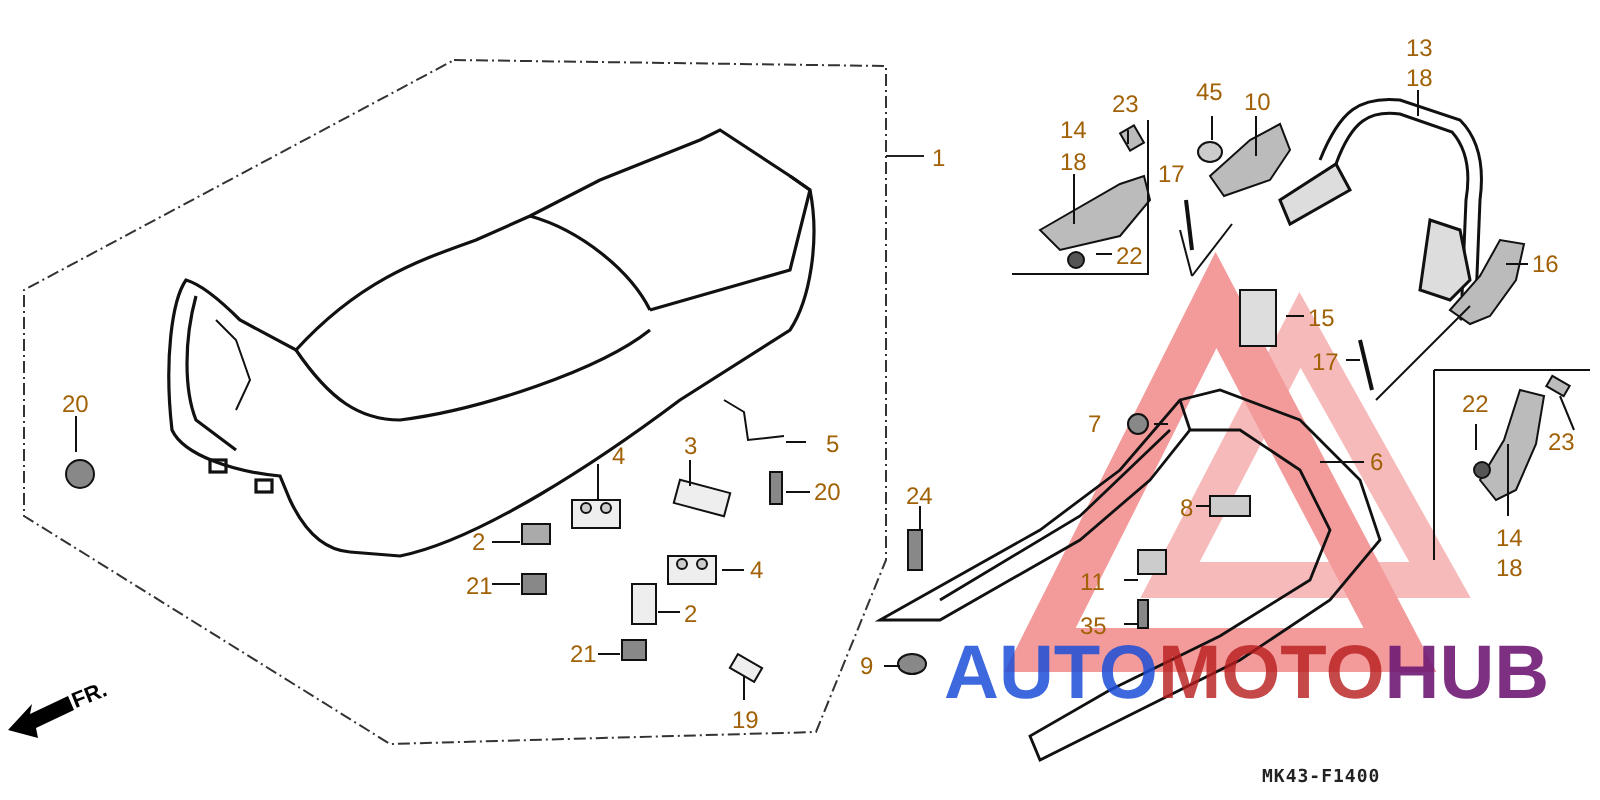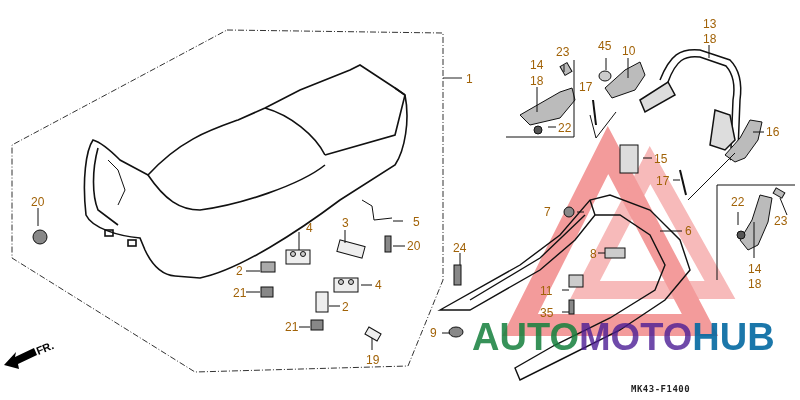--- a/index.html
+++ b/index.html
@@ -2,23 +2,23 @@
 <html><head>
   <meta charset="utf-8">
   <style>
     html,body{margin:0;padding:0;background:#fff;}
     body{width:800px;height:400px;position:relative;overflow:hidden;font-family:"Liberation Sans",sans-serif;}
     #stage{position:absolute;left:0;top:0;width:800px;height:400px;}
     .lbl{position:absolute;font-family:"Liberation Sans",sans-serif;font-size:12px;color:#a16207;line-height:12px;white-space:nowrap;}
     .code{position:absolute;left:615px;top:384px;font-family:"DejaVu Sans Mono",monospace;font-size:9px;font-weight:bold;color:#222;letter-spacing:0.5px;padding-left:16px;}
     .fr{position:absolute;left:36px;top:342px;font-family:"Liberation Sans",sans-serif;font-size:11px;font-weight:bold;color:#000;transform:rotate(-22deg);}
     .wm{position:absolute;left:472px;top:317px;font-family:"Liberation Sans",sans-serif;font-weight:bold;font-size:38px;letter-spacing:0px;line-height:40px;white-space:nowrap;}
-    .wm .a{color:#15803d;opacity:0.85;}
-    .wm .m{color:#4c1d95;opacity:0.8;}
-    .wm .h{color:#0369a1;opacity:0.9;}
+    .wm .a{color:#1d4ed8;opacity:0.85;}
+    .wm .m{color:#b91c1c;opacity:0.8;}
+    .wm .h{color:#701a75;opacity:0.9;}
   </style>
 </head>
 <body>
 
 <div id="stage">
   <svg width="800" height="400" viewBox="0 0 800 400" xmlns="http://www.w3.org/2000/svg">
 
     <g opacity="0.75">
       <polygon points="608,150 520,325 700,325" fill="none" stroke="#f07a7a" stroke-width="22" stroke-linejoin="miter"></polygon>
       <polygon points="650,165 585,290 720,290" fill="none" stroke="#f07a7a" stroke-width="18" opacity="0.7"></polygon>

